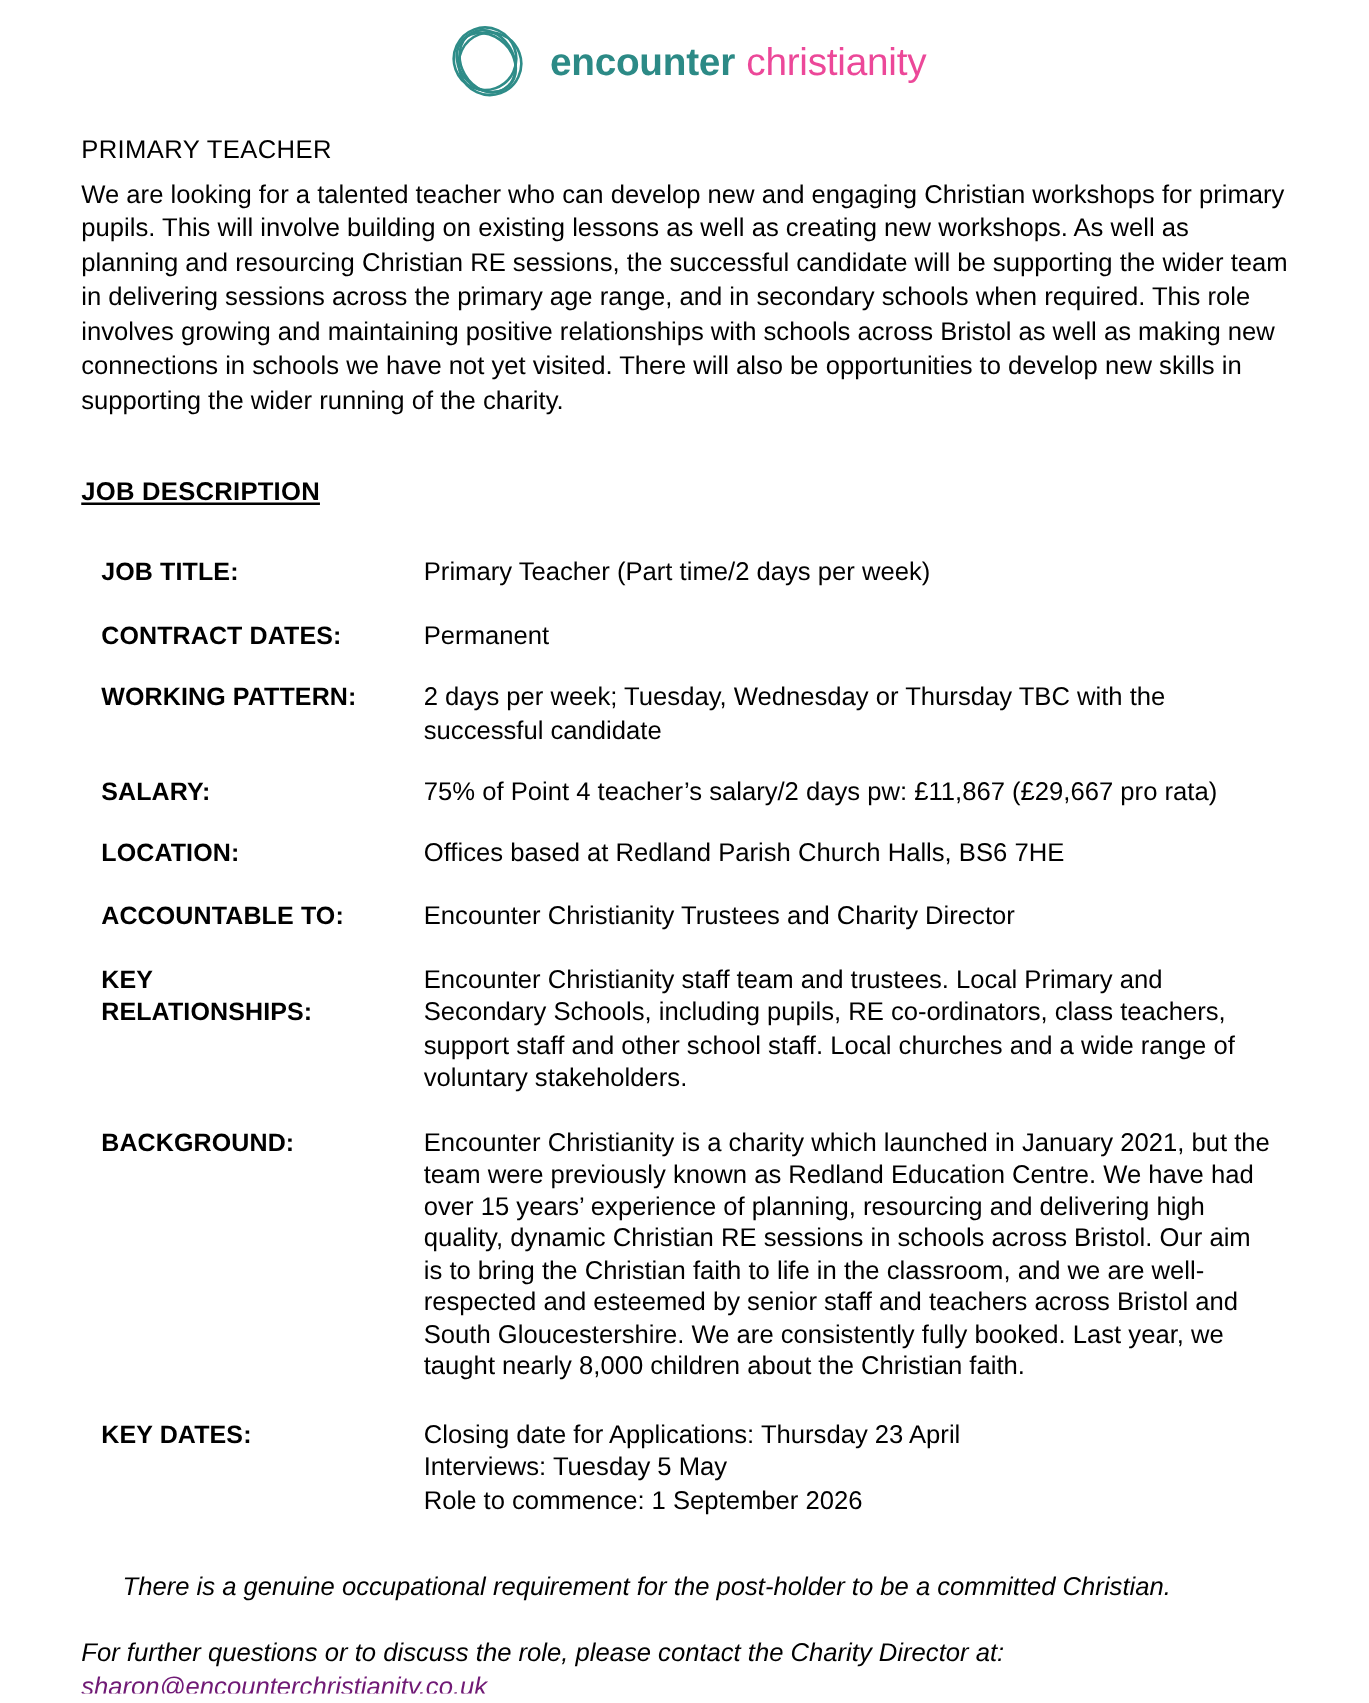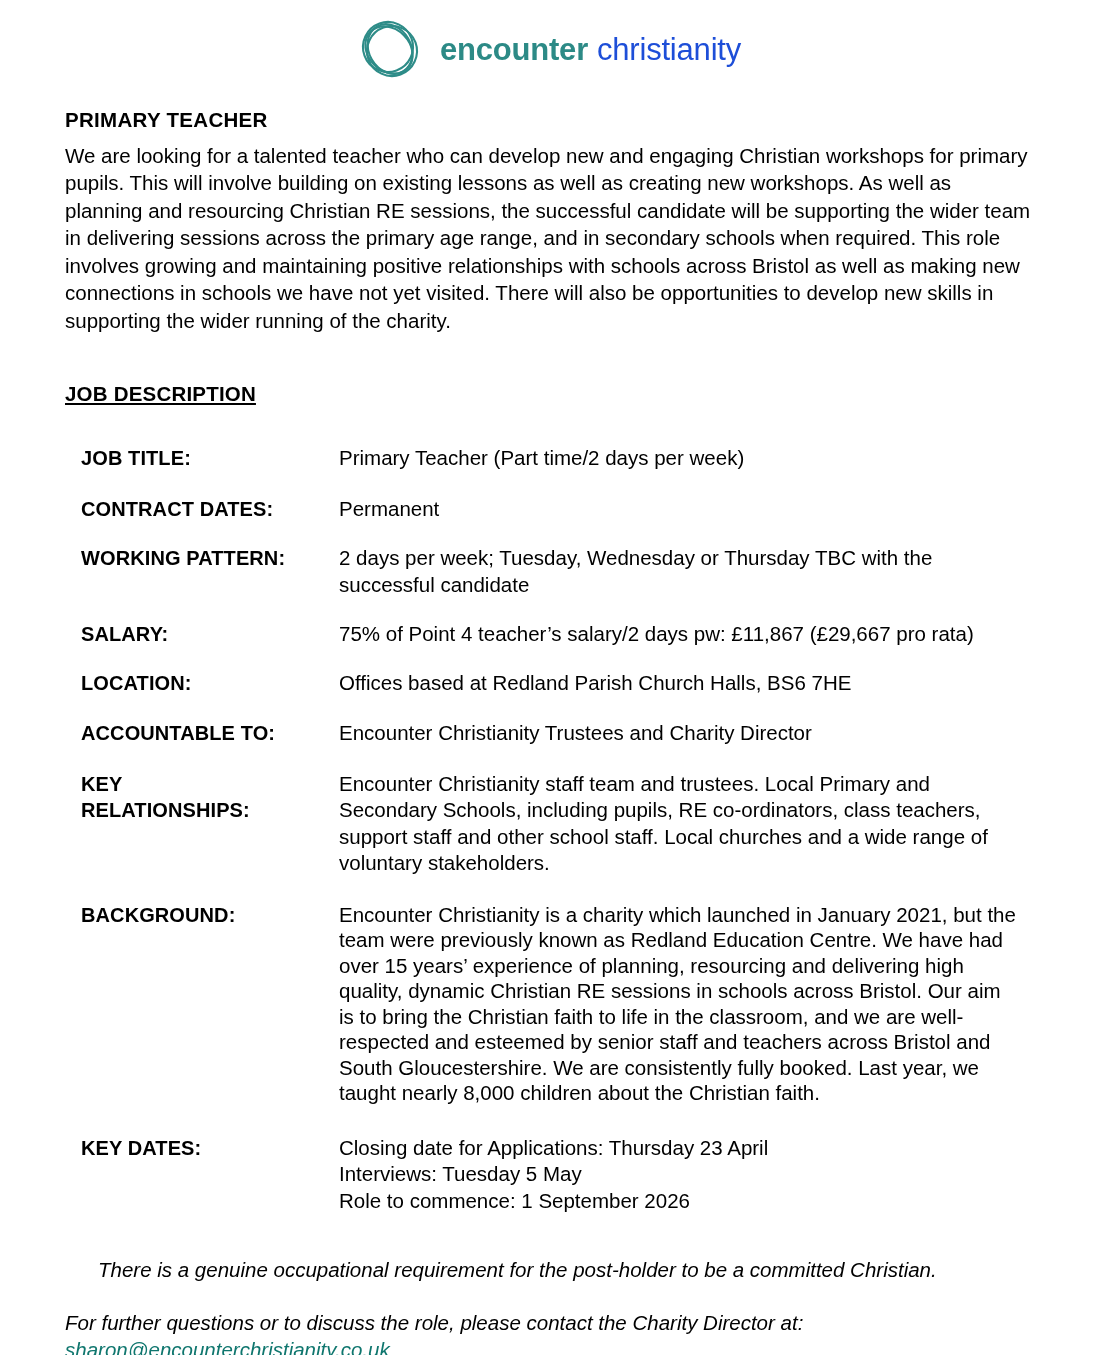--- a/index.html
+++ b/index.html
@@ -45,34 +45,34 @@
     gap: 9px;
     font-size: 31px;
     letter-spacing: -0.2px;
   }
   .logo-word-1 {
     font-weight: bold;
     color: #2c8a86;
   }
   .logo-word-2 {
     font-weight: normal;
-    color: #1d4ed8;
+    color: #ec4899;
   }
 
   
   .content {
     position: absolute;
     left: 65px;
     top: 108px;
     width: 968px;
   }
 
   .doc-title {
     font-size: 20.5px;
-    font-weight: bold;
+    font-weight: normal;
     letter-spacing: 0.3px;
     margin: 0 0 9px 0;
     line-height: 1.2;
   }
 
   .intro {
     font-size: 20.5px;
     line-height: 27.5px;
     margin: 0;
     width: 968px;
@@ -124,21 +124,21 @@
 
   .contact-block {
     font-size: 20.5px;
     line-height: 27px;
     font-style: italic;
   }
   .contact-line {
     margin: 0;
   }
   .contact-email {
-    color: #0f766e;
+    color: #701a75;
     text-decoration: underline;
     font-size: 20.5px;
     display: inline-block;
     cursor: pointer;
   }
 
   
   .sp-gap-a { height: 48px; }
   .sp-gap-b { height: 23px; }
   .sp-gap-c { height: 24px; }

